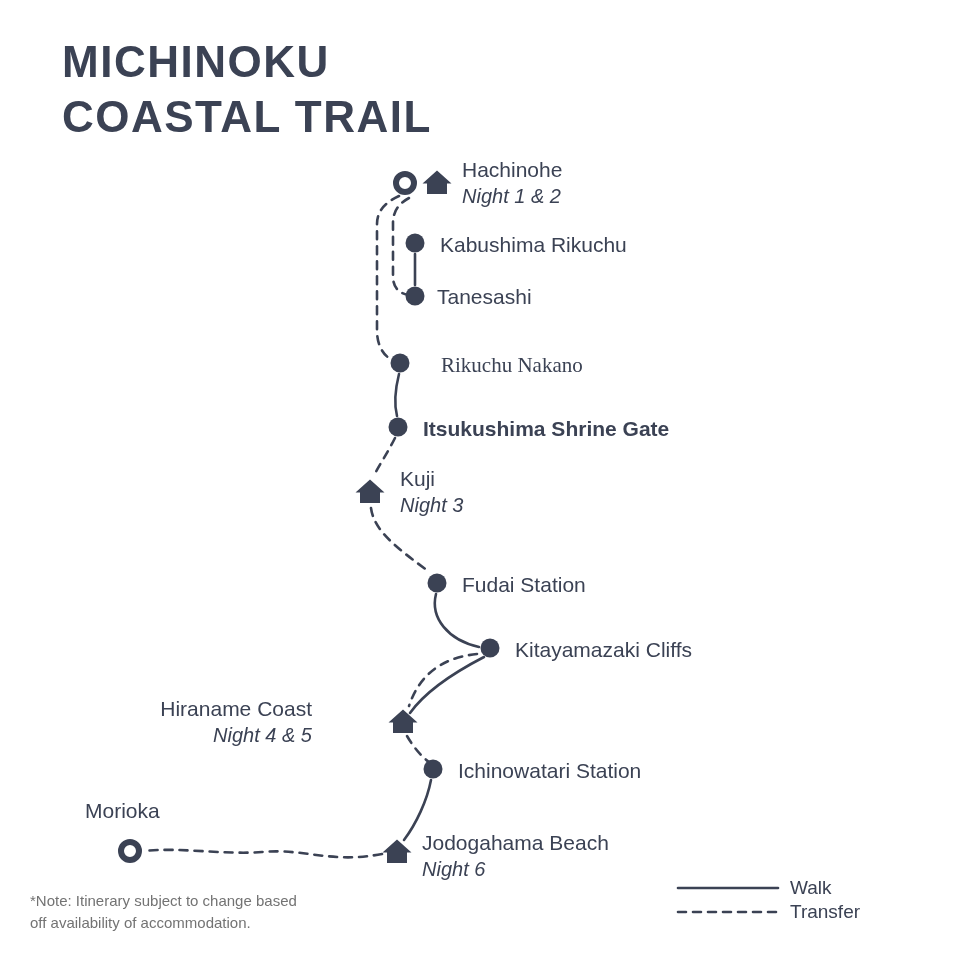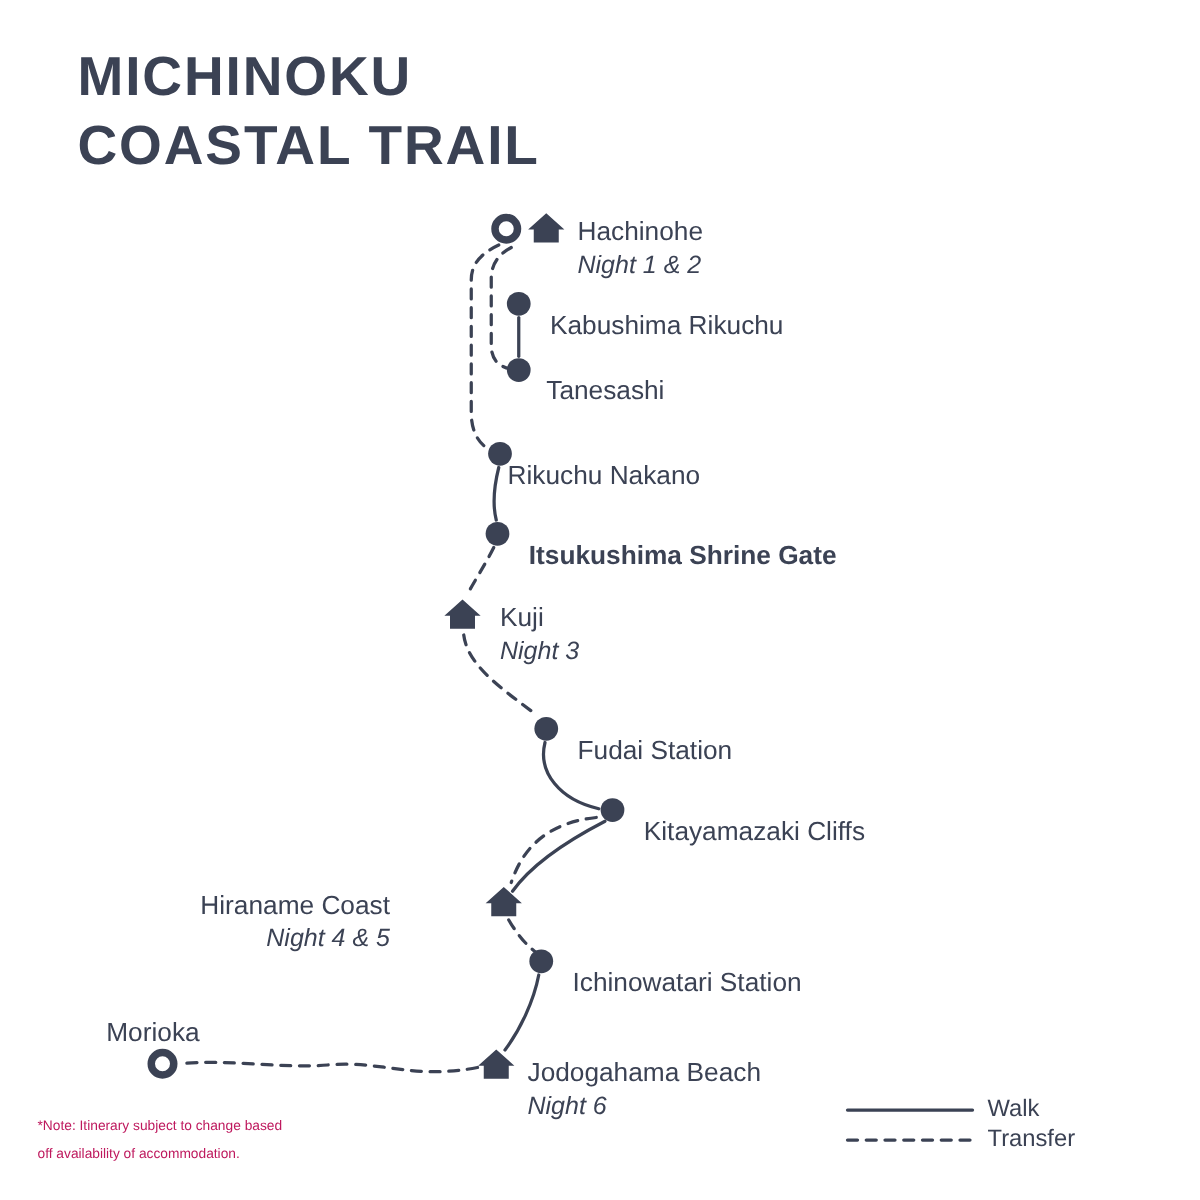--- a/index.html
+++ b/index.html
@@ -19,29 +19,29 @@
   .dot { fill: #3b4254; }
   .ring { fill: #ffffff; stroke: #3b4254; stroke-width: 6; }
   .house { fill: #3b4254; }
 
   .title {
     position: absolute; left: 62px; top: 34px;
     font-size: 44px; font-weight: bold; letter-spacing: 1.5px;
     line-height: 55px; color: #3b4254;
   }
   .stop-label { position: absolute; line-height: 26px; white-space: nowrap; }
-  .stop-name { font-size: 21px; color: #3b4254; margin-top: 16px; }
+  .stop-name { font-size: 21px; color: #3b4254; }
   .stop-night { font-size: 20px; font-style: italic; color: #3b4254; }
   .right-align { text-align: right; }
 
   .legend-label { position: absolute; font-size: 19px; color: #3b4254; white-space: nowrap; }
 
   .note {
     position: absolute; left: 30px; top: 890px;
-    font-size: 11px; line-height: 22px; color: #be185d;
+    font-size: 15px; line-height: 22px; color: #737373;
   }
 </style>
 </head>
 <body>
 
 <div class="canvas">
 
   <svg class="map-svg" viewBox="0 0 960 960">
 
     <path class="route dashed" d="M 399 196 C 384 203, 377 212, 377 224 L 377 330 C 377 349, 386 358, 396 362"></path>
@@ -87,21 +87,21 @@
   </div>
 
   <div class="stop-label" style="left:440px; top:232px;">
     <div class="stop-name">Kabushima Rikuchu</div>
   </div>
 
   <div class="stop-label" style="left:437px; top:284px;">
     <div class="stop-name">Tanesashi</div>
   </div>
 
-  <div class="stop-label" style="left:406px; top:352px;">
+  <div class="stop-label" style="left:441px; top:352px;font-family:Liberation Serif, serif;">
     <div class="stop-name">Rikuchu Nakano</div>
   </div>
 
   <div class="stop-label" style="left:423px; top:416px;font-weight:bold;">
     <div class="stop-name">Itsukushima Shrine Gate</div>
   </div>
 
   <div class="stop-label" style="left:400px; top:466px;">
     <div class="stop-name">Kuji</div>
     <div class="stop-night">Night 3</div>

